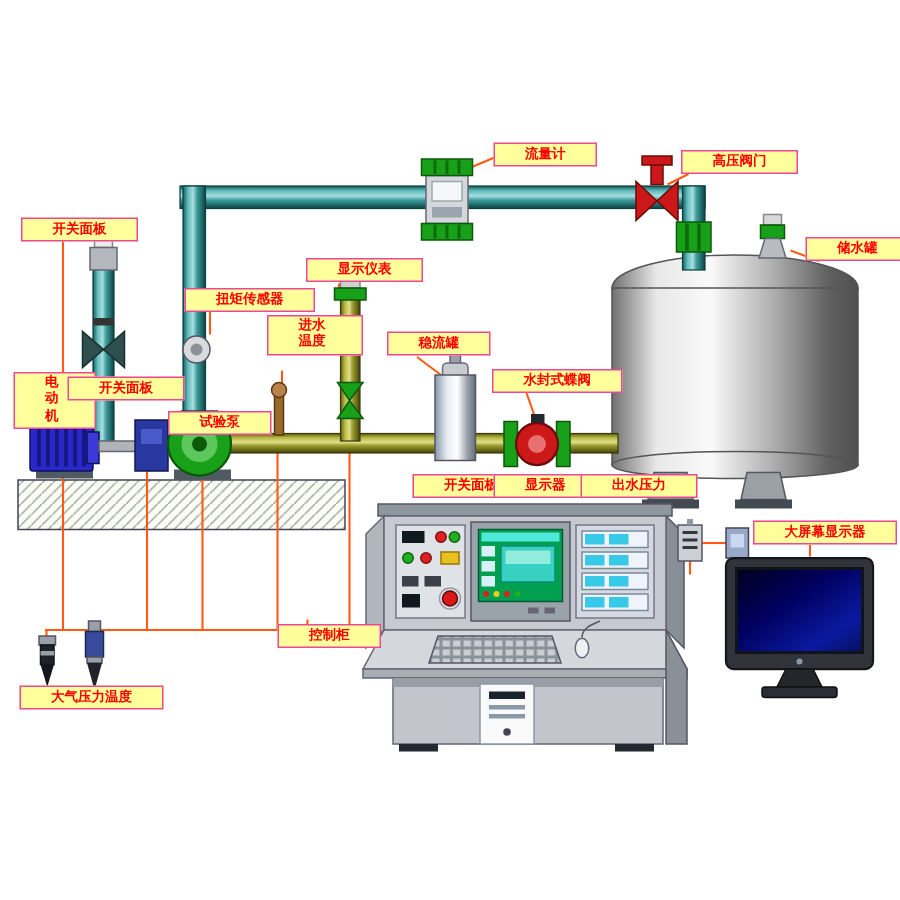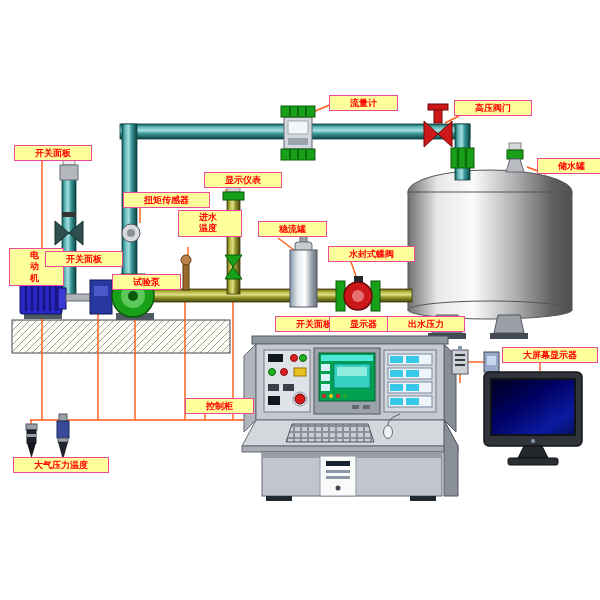--- a/index.html
+++ b/index.html
@@ -345,16 +345,16 @@
 <div class="lbl wrap" style="left:178px;top:210px;width:22px">进水温度</div>
 <div class="lbl" style="left:258px;top:221px">稳流罐</div>
 <div class="lbl" style="left:328px;top:246px">水封式蝶阀</div>
 <div class="lbl wrap" style="left:9px;top:248px;width:13px">电动机</div>
 <div class="lbl" style="left:45px;top:251px">开关面板</div>
 <div class="lbl" style="left:112px;top:274px">试验泵</div>
 <div class="lbl" style="left:275px;top:316px">开关面板</div>
 <div class="lbl" style="left:329px;top:316px">显示器</div>
 <div class="lbl" style="left:387px;top:316px">出水压力</div>
 <div class="lbl" style="left:502px;top:347px">大屏幕显示器</div>
-<div class="lbl" style="left:185px;top:398px">控制柜</div>
+<div class="lbl" style="left:185px;top:416px">控制柜</div>
 <div class="lbl" style="left:13px;top:457px">大气压力温度</div>
 
 </div>
 
 </body></html>

